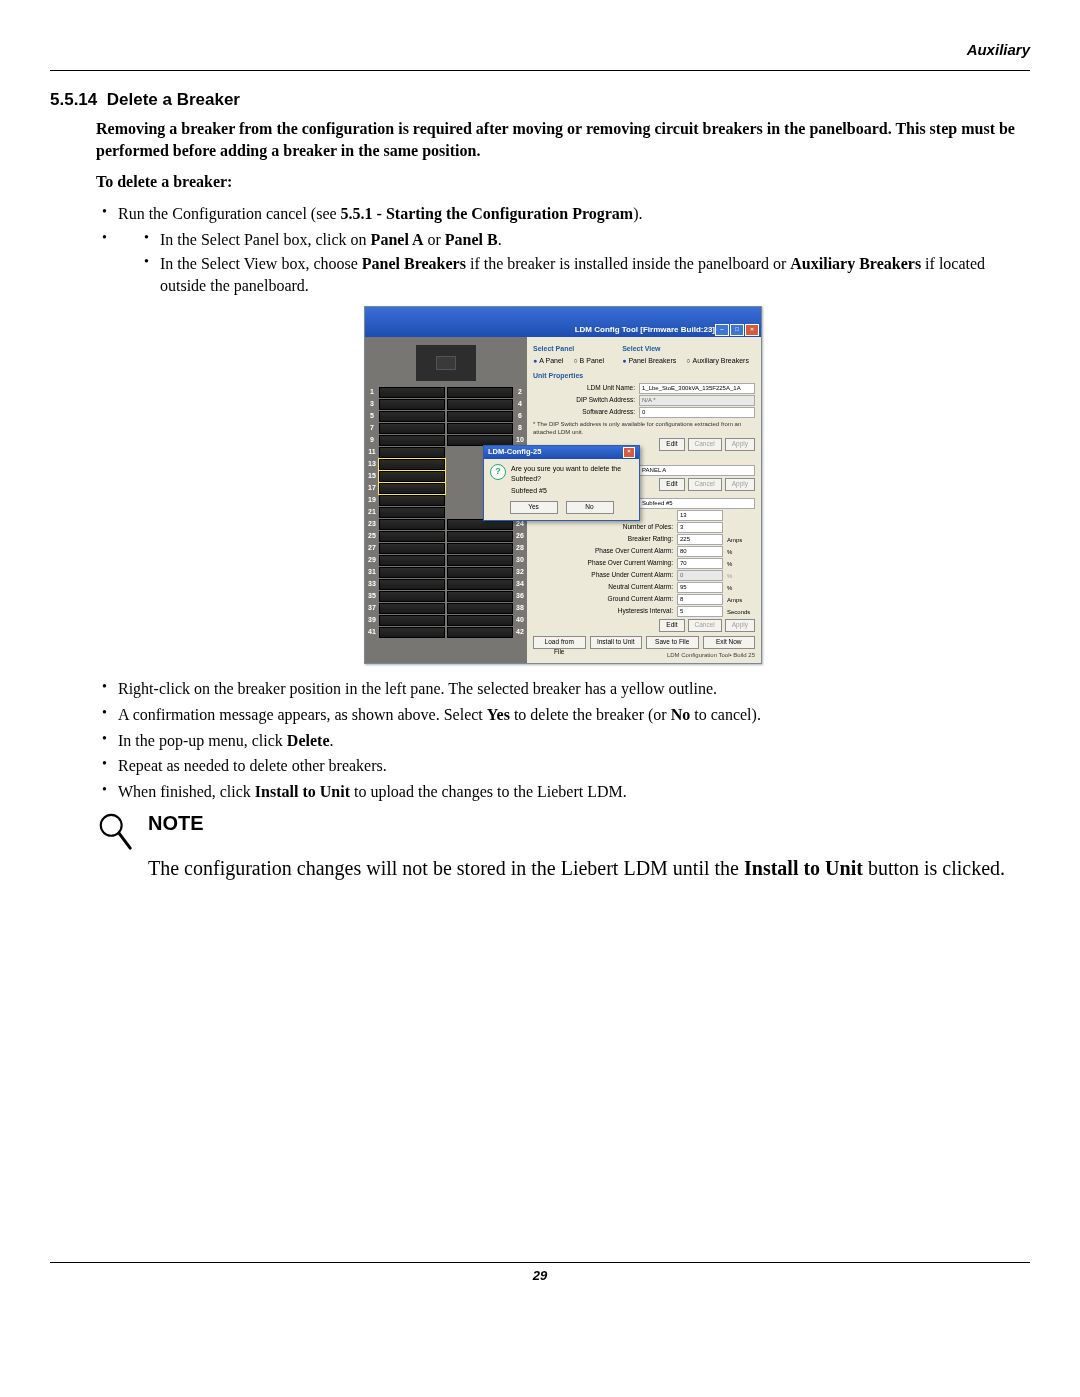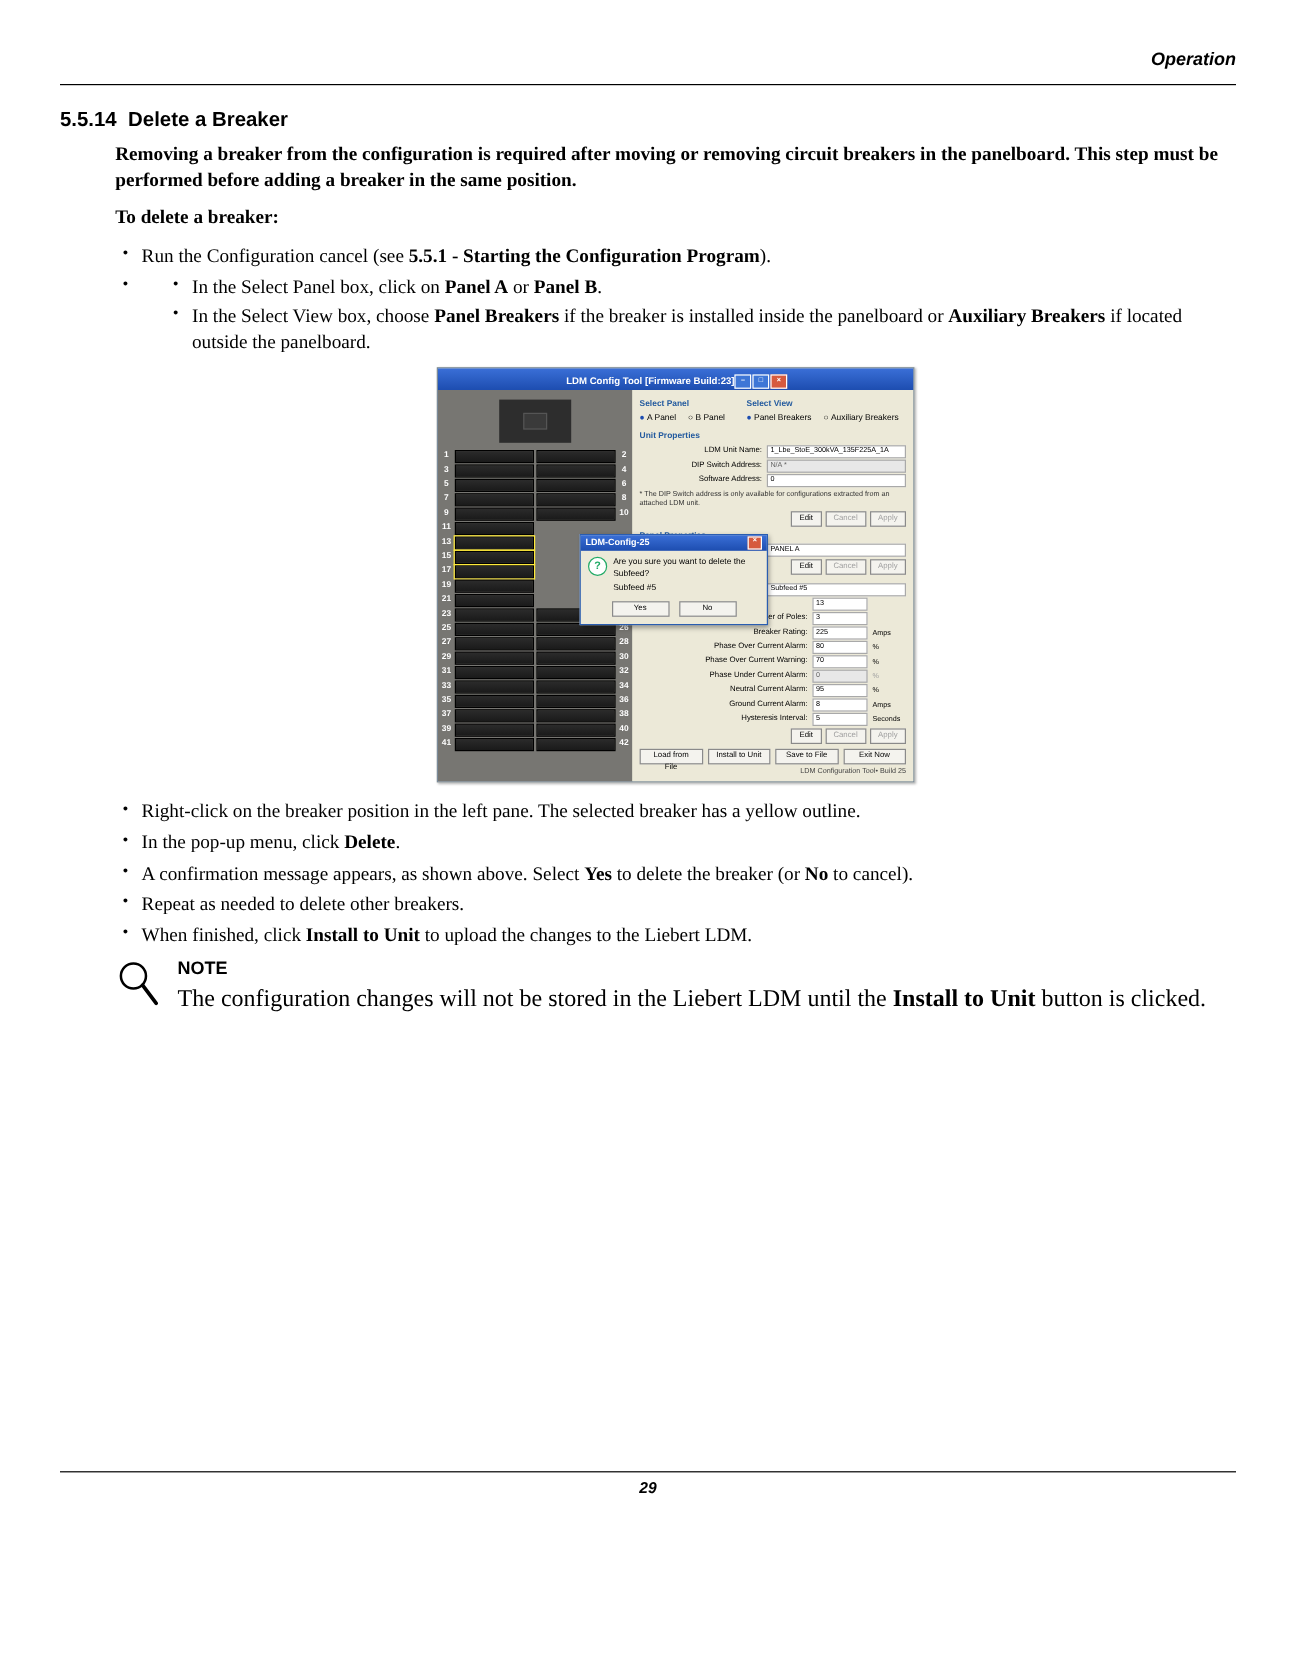--- a/index.html
+++ b/index.html
@@ -93,22 +93,22 @@
     border: 1px solid #7a8a9a;
     box-shadow: 1px 1px 2px rgba(0,0,0,0.3);
     position: relative;
   }
   .titlebar {
     background: linear-gradient(#3a6fd7, #1d4db0);
     color: #fff;
     height: 14px;
     display: flex;
     align-items: center;
-    justify-content: center;
-    padding: 4px 2px 0 4px;
+    justify-content: flex-end;
+    padding: 16px 2px 0 4px;
     font-size: 8px;
     font-weight: bold;
   }
   .titlebar .buttons { display:flex; gap:1px; }
   .titlebar .btn {
     width: 12px; height: 10px;
     background: #d65a3e;
     border: 1px solid #fff;
     font-size: 6px;
     line-height: 8px;
@@ -232,35 +232,35 @@
   
   .note-block {
     display:flex; gap:14px; margin-top:8px; margin-left:46px;
   }
   .note-icon {
     width:38px; height:44px; flex:0 0 auto; position:relative;
   }
   .note-icon svg { width:38px; height:44px; }
   .note-text { flex:1; }
   .note-text .note-title{
-    font-family: Arial, sans-serif; font-weight:bold; font-size:15px; margin-bottom:0;
+    font-family: Arial, sans-serif; font-weight:bold; font-size:20px; margin-bottom:18px;
   }
   .note-text .note-body{
     font-size:20px;
   }
 
   .page-number {
     text-align:center; font-weight:bold; font-style:italic;
     font-family: Arial, sans-serif; font-size:13px; margin-top:2px;
   }
 </style>
 </head>
 <body>
 
-<div class="header-right">Operation</div>
+<div class="header-right">Auxiliary</div>
 <hr class="page-divider">
 
 <div class="section-heading">
   <span>5.5.14</span>
   &nbsp;<span>Delete a Breaker</span>
 </div>
 
 <div class="body-block">
 
   <p>Removing a breaker from the configuration is required after moving or removing circuit breakers in the panelboard. This step must be performed before adding a breaker in the same position.</p>
@@ -519,24 +519,24 @@
           </div>
         </div>
       </div>
 
     </div>
   </div>
 
   <ul class="outer">
     <li>Right-click on the breaker position in the left pane. The selected breaker has a yellow outline.</li>
     <li>
-      <span>In the pop-up menu, click </span><span class="bold">Delete</span><span>.</span>
+      <span>A confirmation message appears, as shown above. Select </span><span class="bold">Yes</span><span> to delete the breaker (or </span><span class="bold">No</span><span> to cancel).</span>
     </li>
     <li>
-      <span>A confirmation message appears, as shown above. Select </span><span class="bold">Yes</span><span> to delete the breaker (or </span><span class="bold">No</span><span> to cancel).</span>
+      <span>In the pop-up menu, click </span><span class="bold">Delete</span><span>.</span>
     </li>
     <li>Repeat as needed to delete other breakers.</li>
     <li>
       <span>When finished, click </span><span class="bold">Install to Unit</span><span> to upload the changes to the Liebert LDM.</span>
     </li>
   </ul>
 </div>
 
 <div class="note-block">
   <div class="note-icon">

